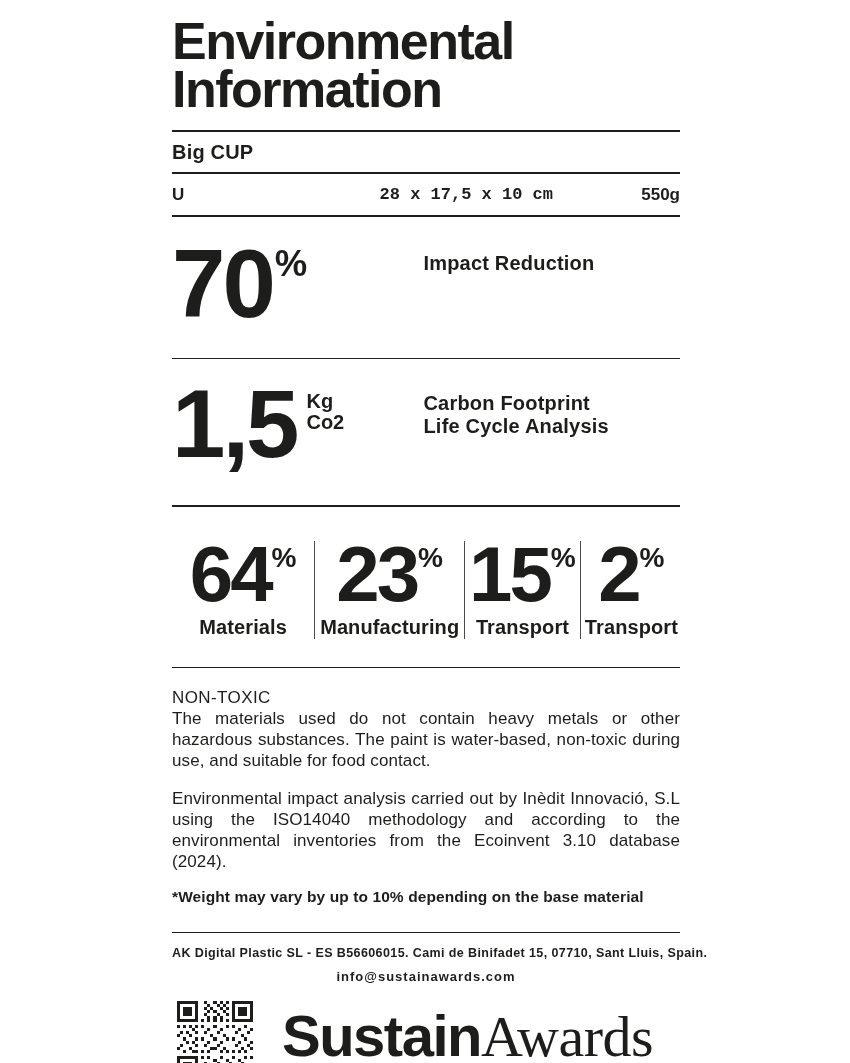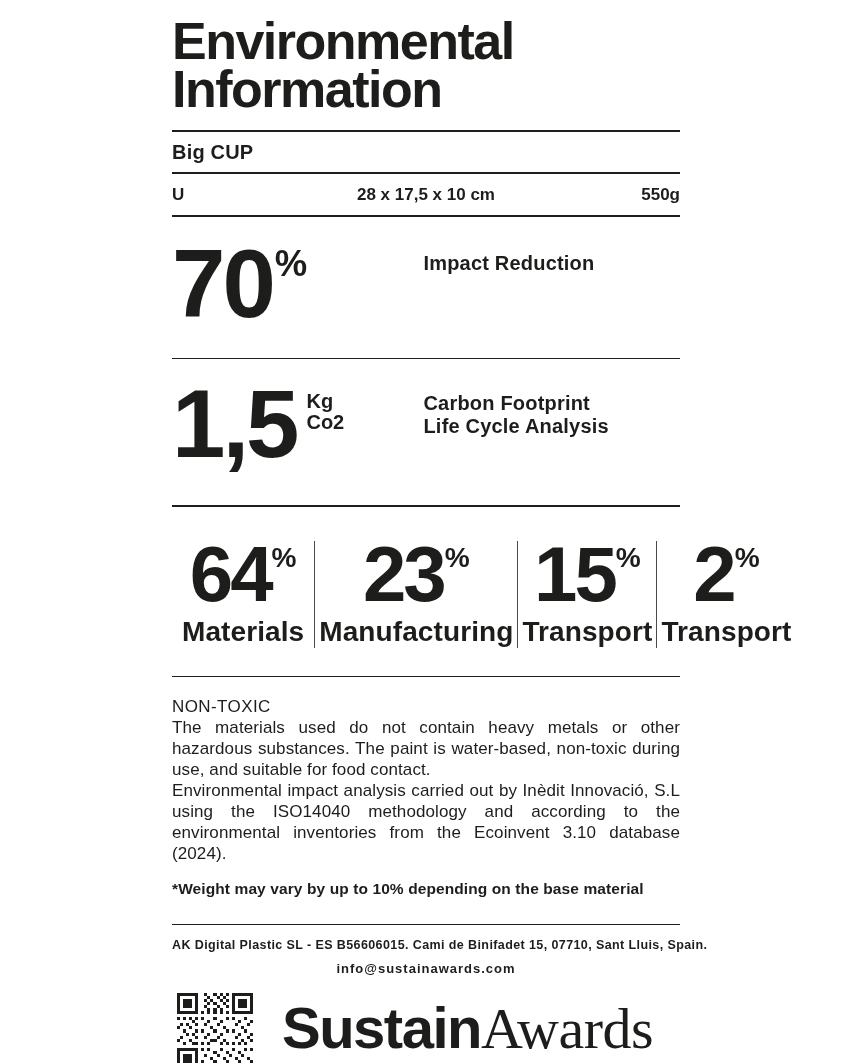--- a/index.html
+++ b/index.html
@@ -47,21 +47,21 @@
     letter-spacing: 0.2px;
   }
   .spec-row {
     display: flex;
     align-items: center;
     padding: 11px 0 10px 0;
     font-size: 17px;
     font-weight: bold;
   }
   .spec-row .spec-variant { flex: 1; text-align: left; }
-  .spec-row .spec-dims    { flex: 2; text-align: center; }
+  .spec-row .spec-dims    { flex: 2; text-align: right; font-family: Liberation Mono, monospace; }
   .spec-row .spec-weight  { flex: 1; text-align: right; }
 
   
   .stat-section { display: flex; align-items: flex-start; }
   .stat-section.impact    { padding: 30px 0 36px 0; }
   .stat-section.footprint { padding: 28px 0 44px 0; }
   .stat-left {
     flex: 0 0 49.5%;
     display: flex;
     align-items: flex-start;
@@ -118,39 +118,39 @@
     letter-spacing: -3px;
     white-space: nowrap;
   }
   .bk-num .pct {
     font-size: 0.36em;
     letter-spacing: 0;
     vertical-align: 1.22em;
     margin-left: 1px;
   }
   .bk-label {
-    font-size: 28px;
+    font-size: 20px;
     font-weight: bold;
     margin-top: 10px;
     letter-spacing: 0.1px;
   }
 
   
   .notes { padding: 20px 0 26px 0; }
   .notes-heading {
     font-size: 17px;
     letter-spacing: 0.4px;
   }
   .notes p {
     font-size: 17px;
     line-height: 1.24;
     text-align: justify;
     letter-spacing: 0.1px;
   }
-  .notes .para2 { }
+  .notes .para2 { margin-top: 17px; }
   .weight-note {
     margin-top: 16px;
     font-size: 15.5px;
     font-weight: bold;
     letter-spacing: 0.1px;
   }
 
   
   .company-line {
     margin-top: 13px;

